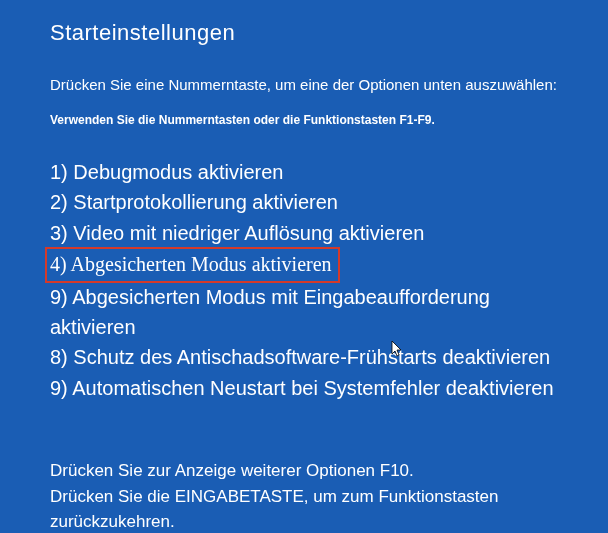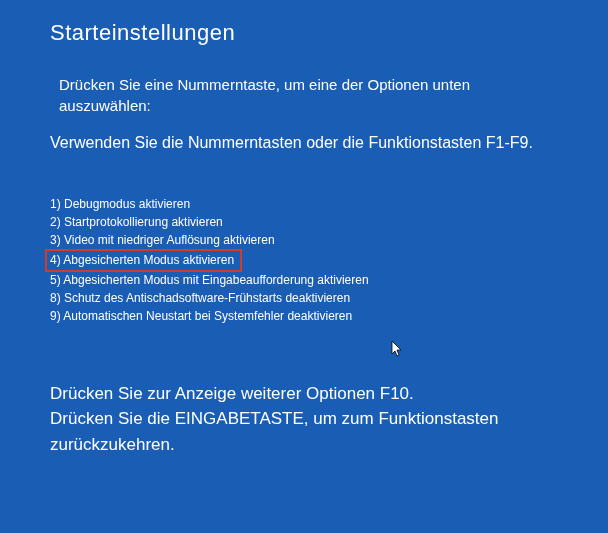--- a/index.html
+++ b/index.html
@@ -21,44 +21,44 @@
       font-size: 22px;
       font-weight: 300;
       margin-bottom: 28px;
       letter-spacing: 0.5px;
     }
     .instruction {
       font-size: 15px;
       font-weight: 400;
       line-height: 1.4;
       margin-bottom: 18px;
-      margin-left: 9px;
     }
     .hint {
-      font-size: 16px;
-      font-weight: 400;
-      margin-bottom: 43px;
+      font-size: 12px;
+      font-weight: 700;
+      margin-bottom: 30px;
     }
     .options {
       list-style: none;
       margin-bottom: 55px;
     }
     .option-item {
-      font-size: 12px;
+      font-size: 20px;
       font-weight: 400;
       line-height: 1.52;
       position: relative;
     }
     .option-item.highlighted {
       display: inline-block;
       border: 2px solid #d43a2a;
       padding: 0 6px 1px 3px;
       margin-left: -5px;
       margin-top: -1px;
       margin-bottom: -1px;
+      font-family: Liberation Serif, serif;
     }
     .footer-text {
       font-size: 17px;
       font-weight: 400;
       line-height: 1.5;
     }
     .cursor {
       position: absolute;
       left: 391px;
       top: 340px;
@@ -74,21 +74,21 @@
 
 <p class="instruction">Drücken Sie eine Nummerntaste, um eine der Optionen unten auszuwählen:</p>
 
 <p class="hint">Verwenden Sie die Nummerntasten oder die Funktionstasten F1-F9.</p>
 
 <ul class="options">
   <li class="option-item">1) Debugmodus aktivieren</li>
   <li class="option-item">2) Startprotokollierung aktivieren</li>
   <li class="option-item">3) Video mit niedriger Auflösung aktivieren</li>
   <li><span class="option-item highlighted">4) Abgesicherten Modus aktivieren</span></li>
-  <li class="option-item">5) Abgesicherten Modus mit Eingabeaufforderung aktivieren</li>
+  <li class="option-item">9) Abgesicherten Modus mit Eingabeaufforderung aktivieren</li>
   <li class="option-item">8) Schutz des Antischadsoftware-Frühstarts deaktivieren</li>
   <li class="option-item">9) Automatischen Neustart bei Systemfehler deaktivieren</li>
 </ul>
 
 <p class="footer-text">Drücken Sie zur Anzeige weiterer Optionen F10.</p>
 <p class="footer-text">Drücken Sie die EINGABETASTE, um zum Funktionstasten zurückzukehren.</p>
 
 <svg class="cursor" viewBox="0 0 16 20">
   <path d="M 1 1 L 1 14 L 4 11 L 6 16 L 8 15 L 6 10 L 10 10 Z" fill="#ffffff" stroke="#000000" stroke-width="0.8"></path>
 </svg>

